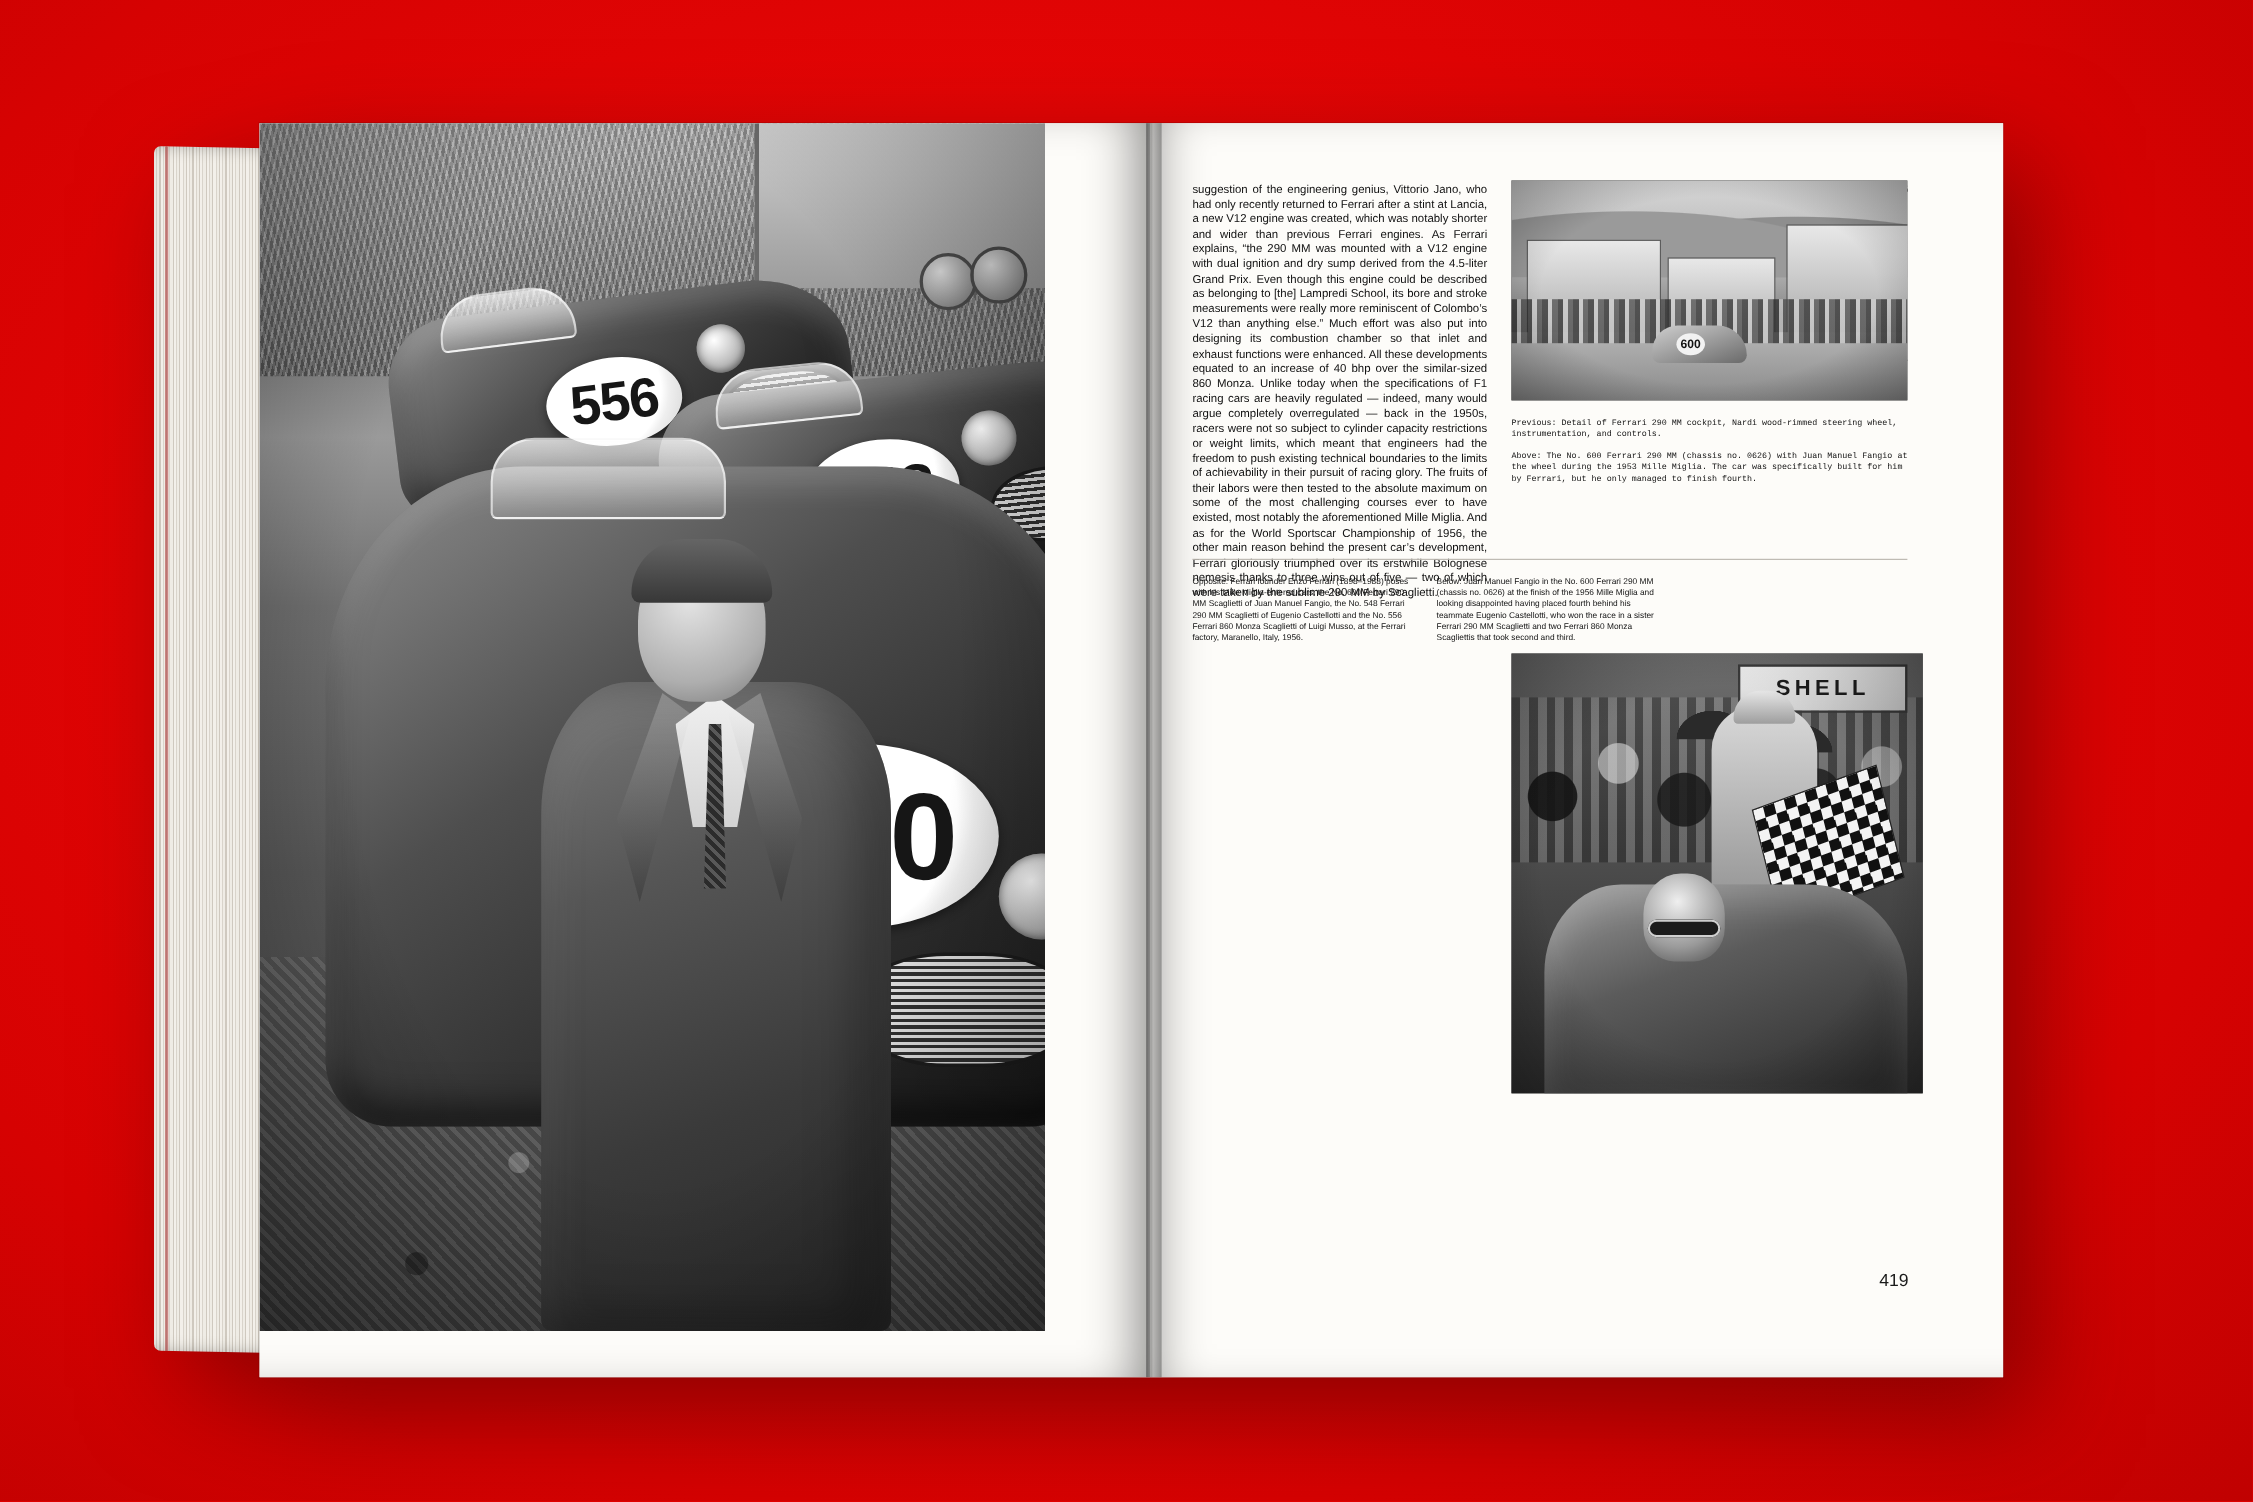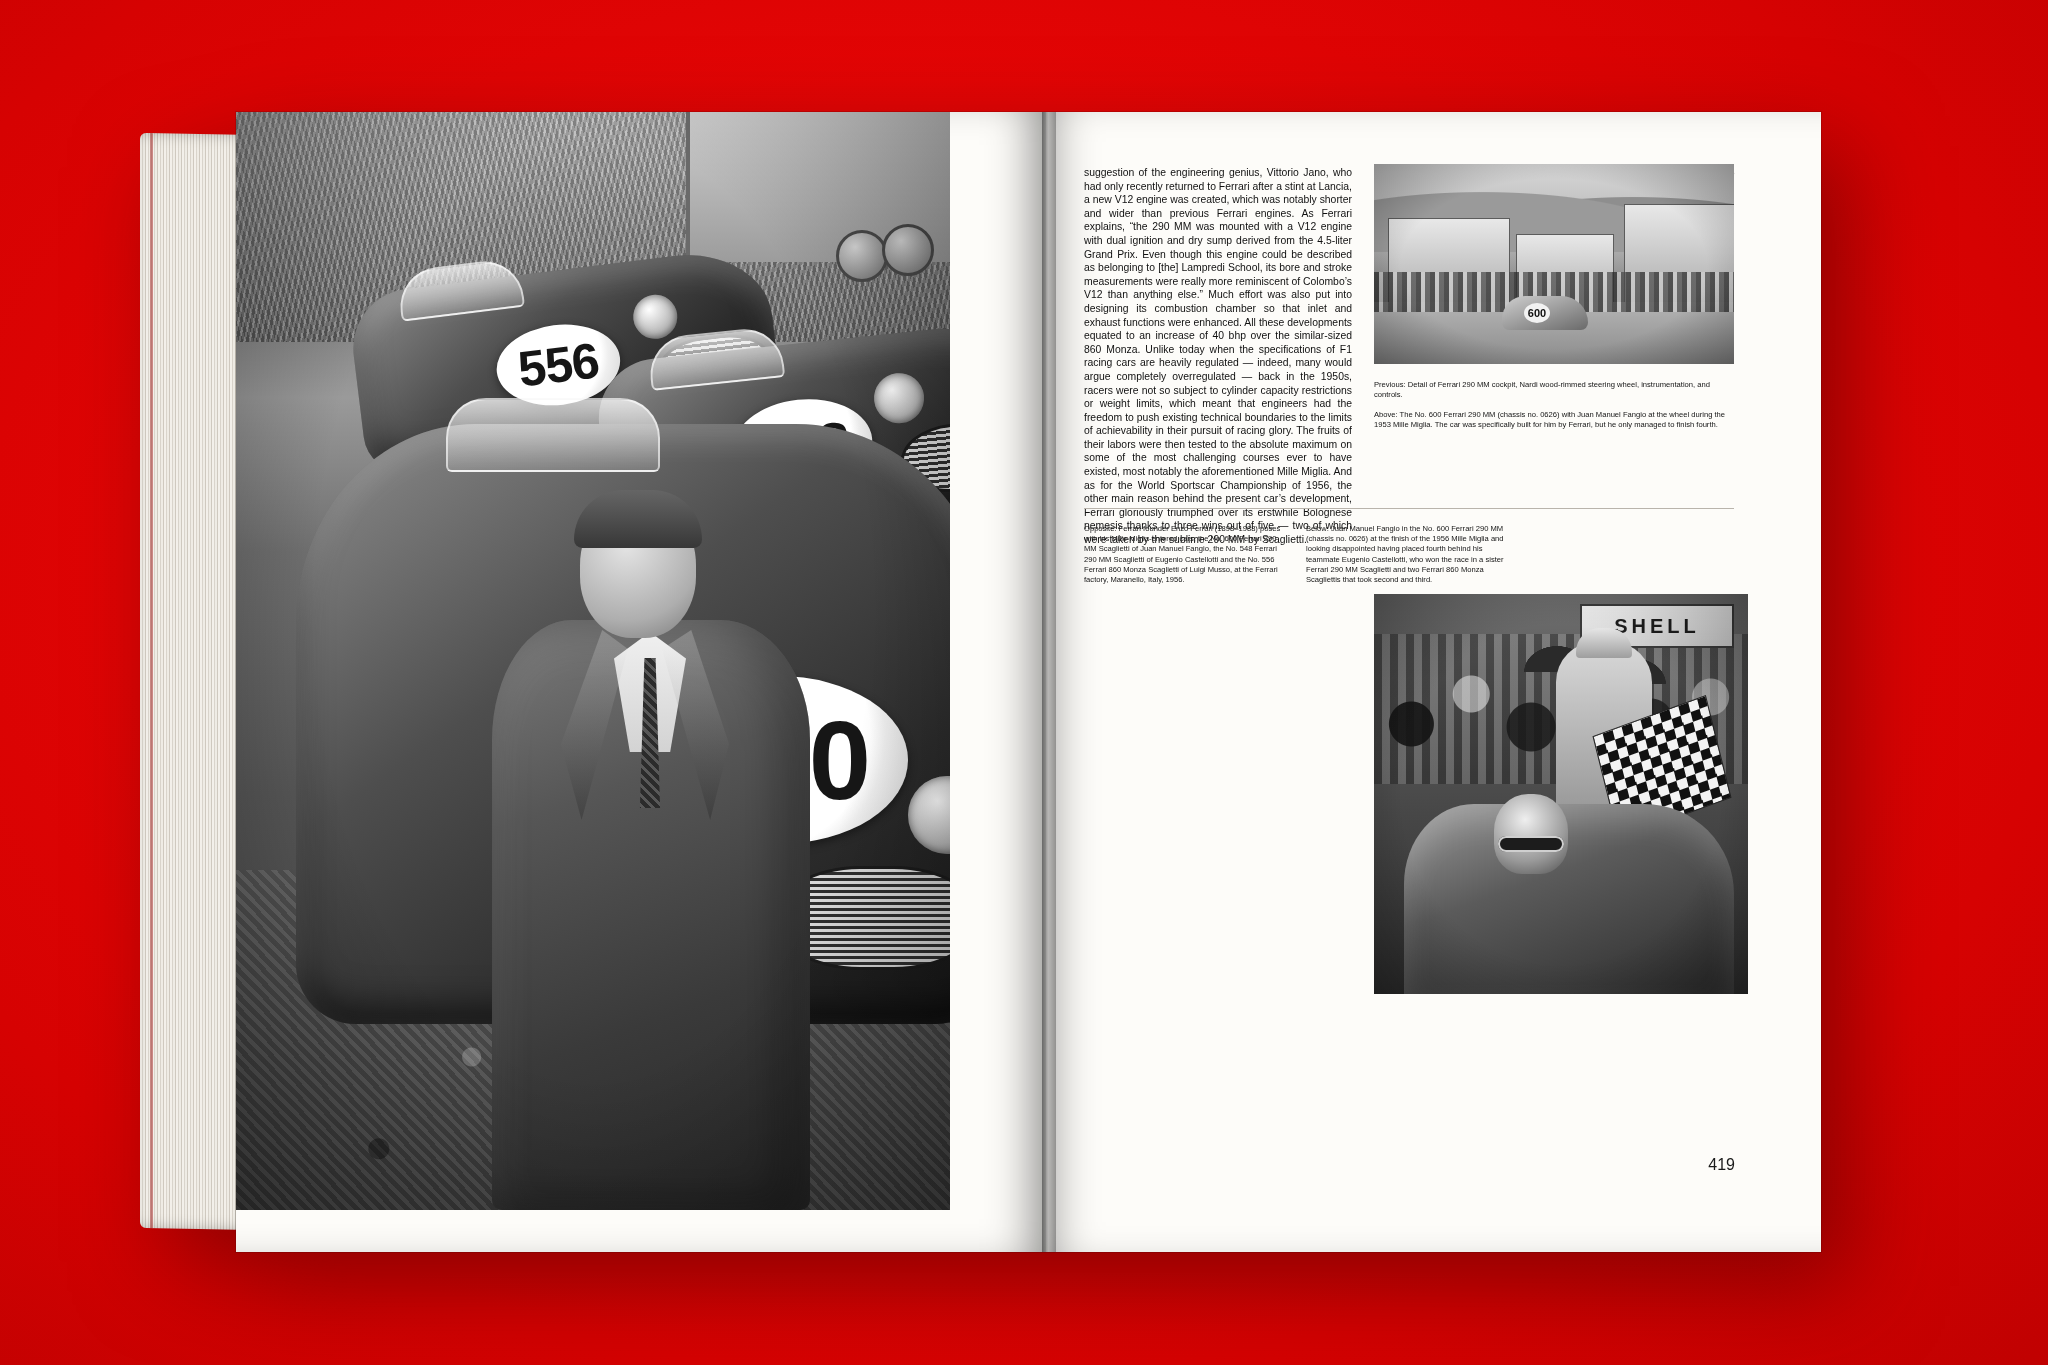--- a/index.html
+++ b/index.html
@@ -303,21 +303,21 @@
 
   .cap-right-top {
     position:absolute;
     left: 328px;
     top: 268px;
     width: 360px;
     font-size: 7.6px;
     line-height: 10.4px;
     color:#141414;
   }
-  .cap-right-top p { margin: 0 0 9px 0; }
+  .cap-right-top p { margin: 0 0 9px 0; font-family: Liberation Mono, monospace; }
 
   .rule {
     position:absolute;
     left: 38px;
     top: 396px;
     width: 650px;
     height: 1px;
     background: #b9b4ac;
   }
 

